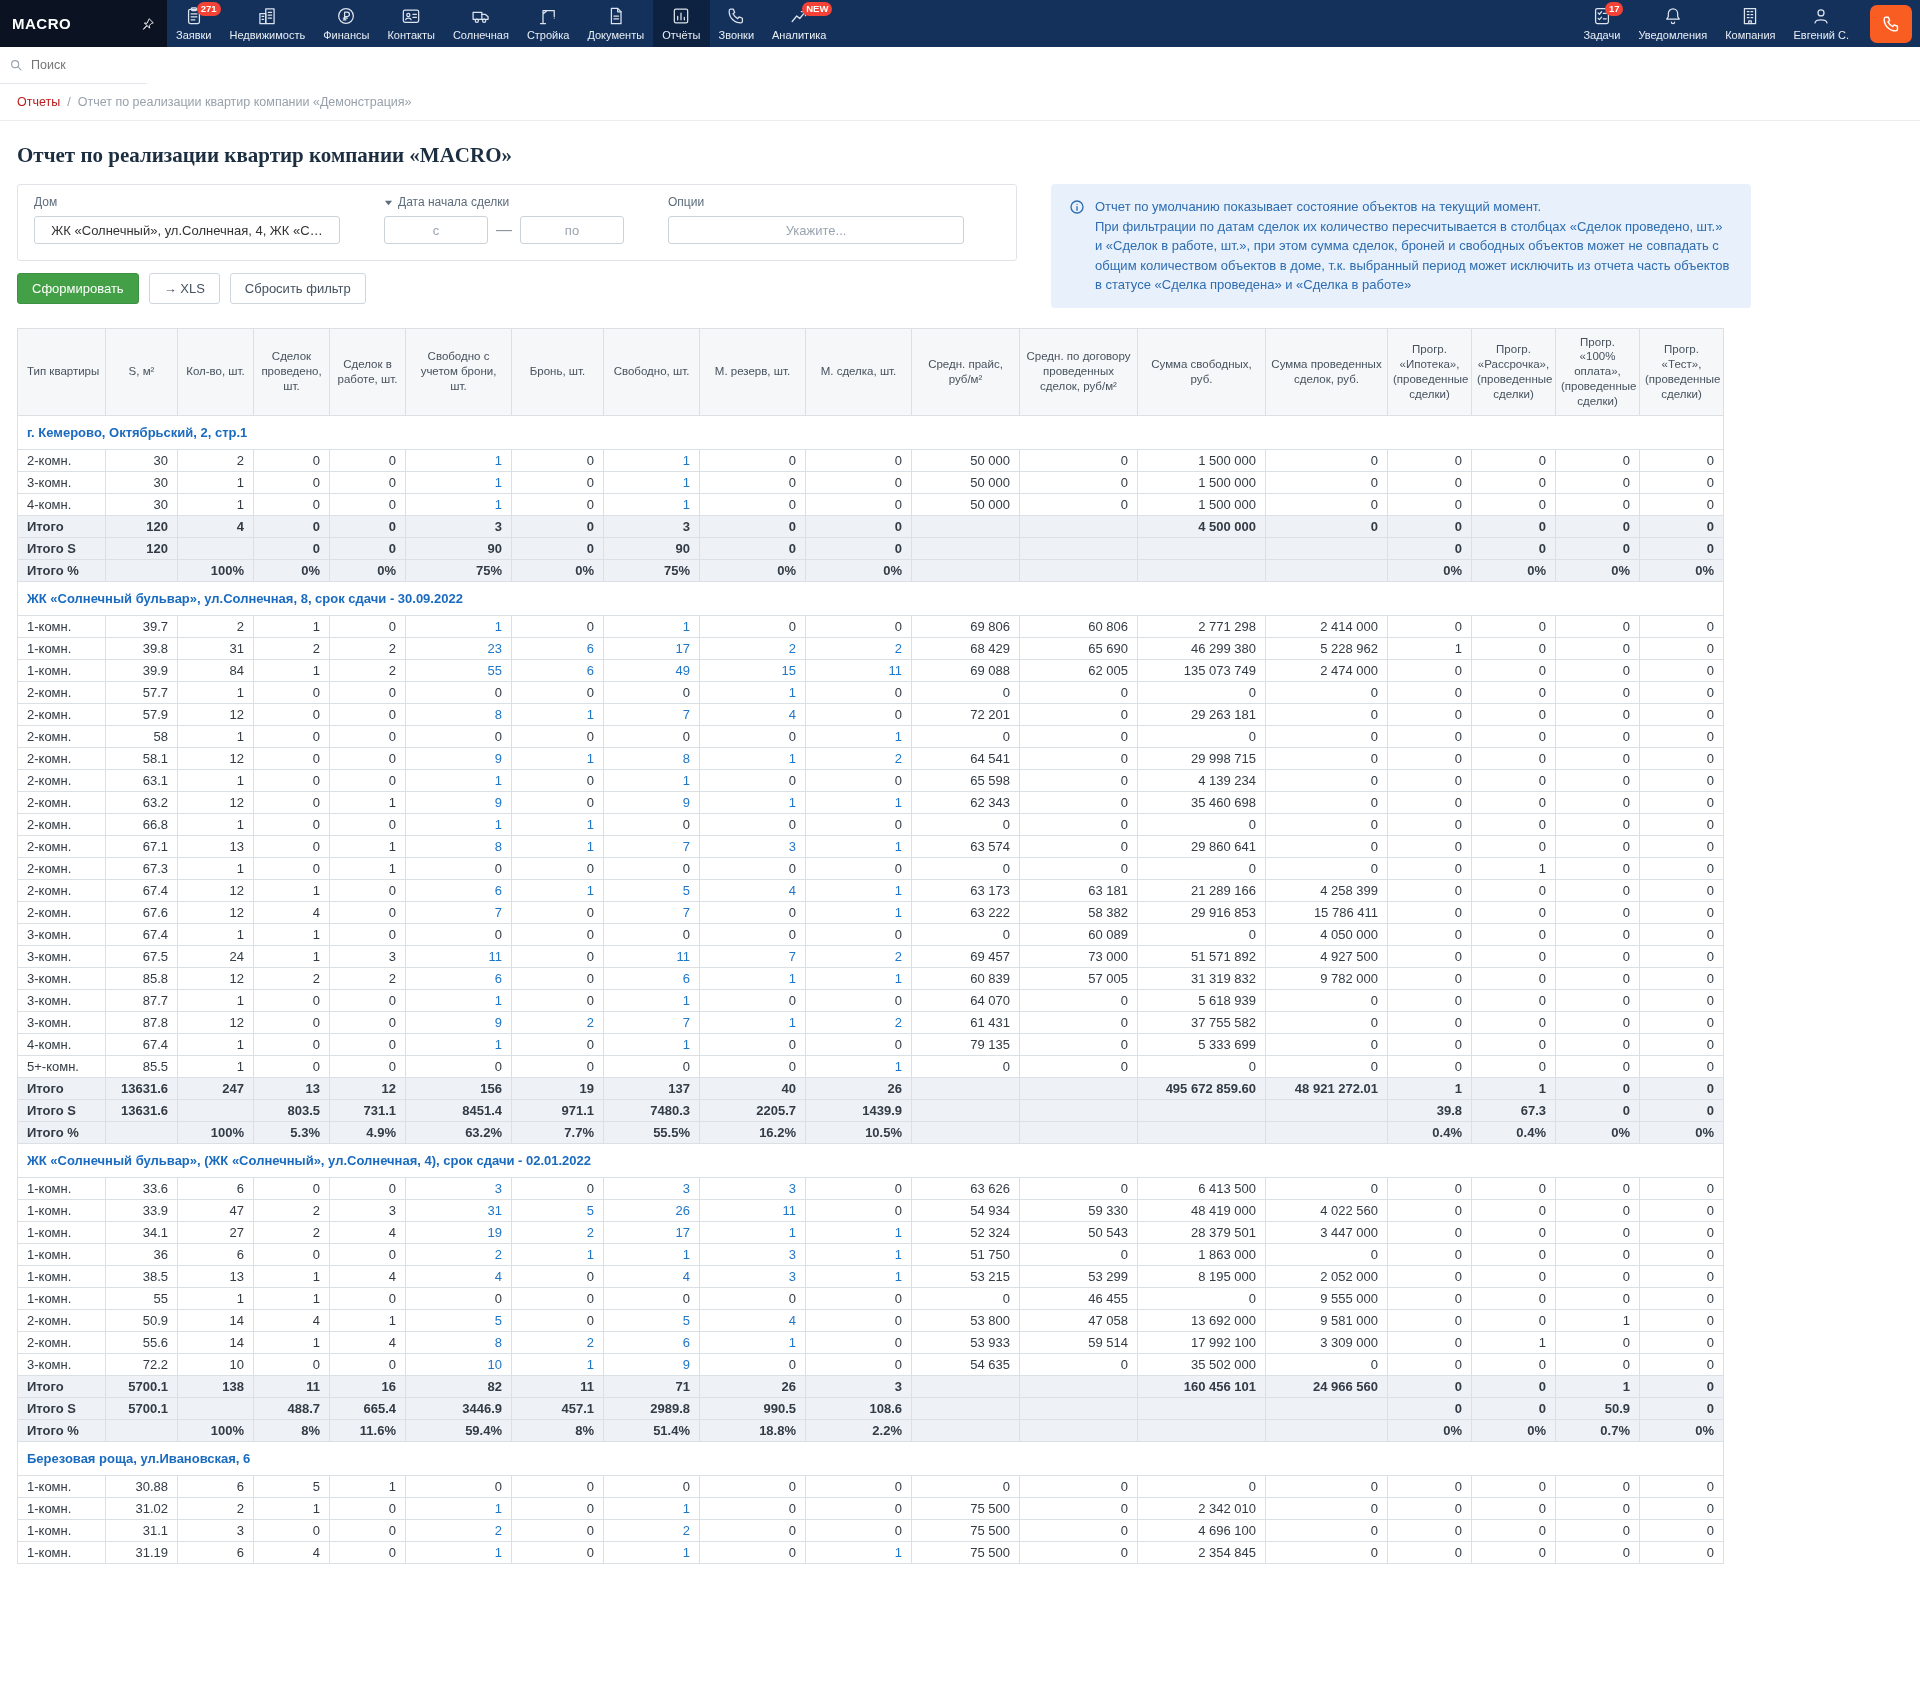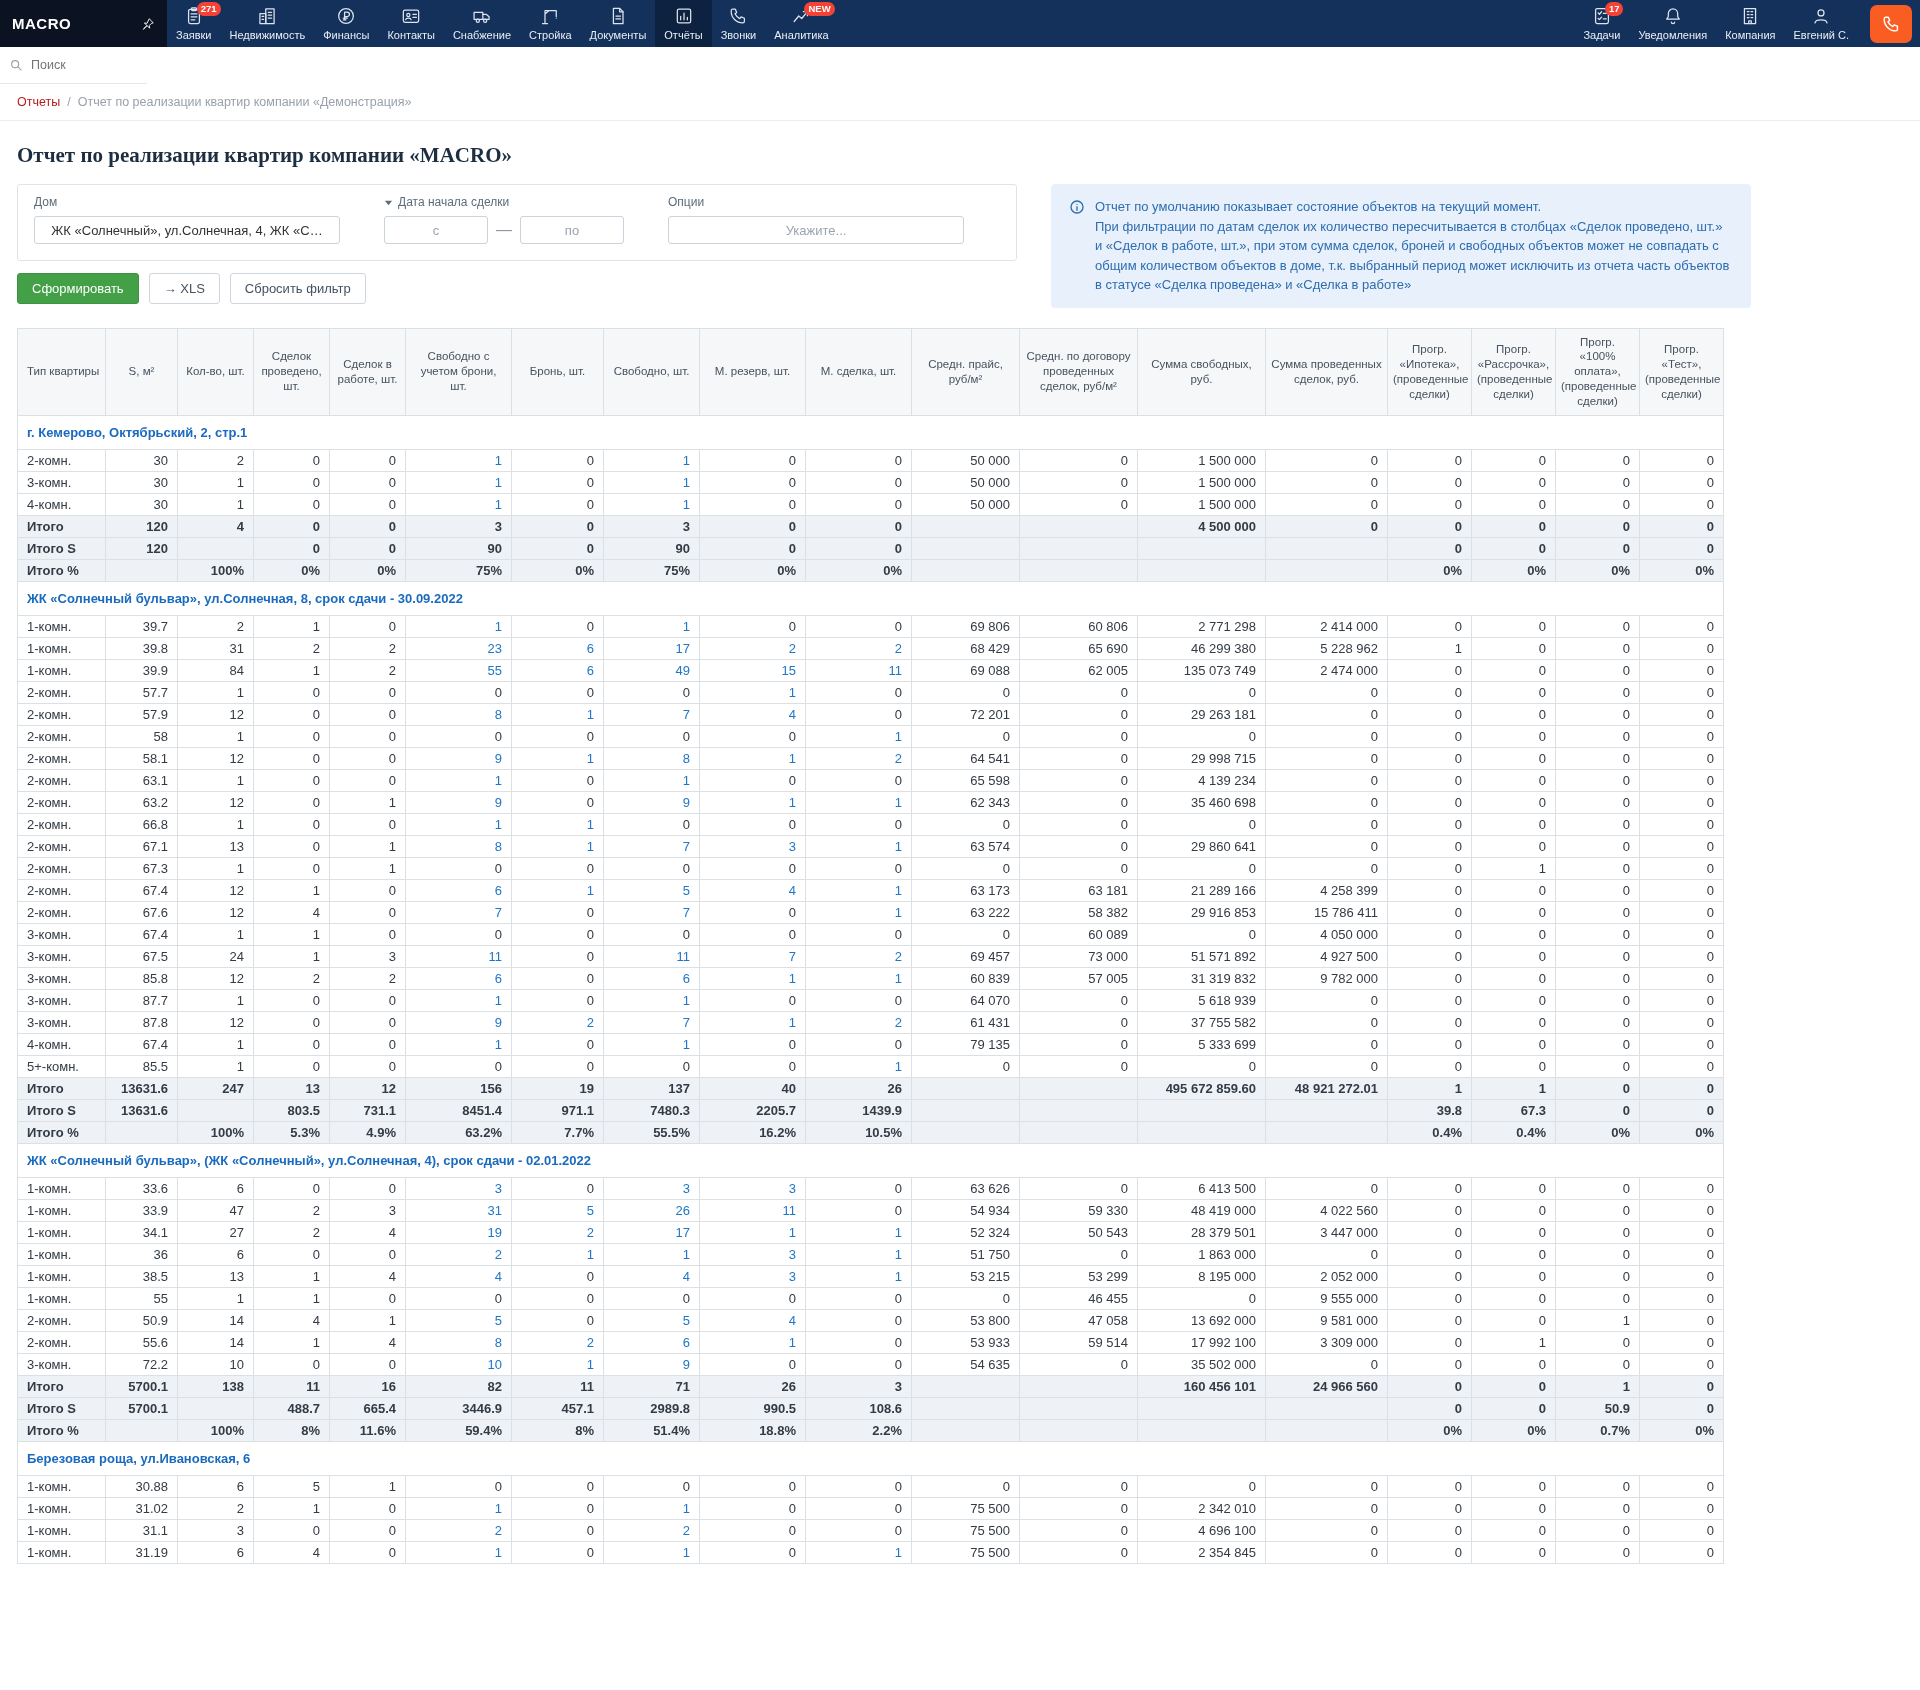--- a/index.html
+++ b/index.html
@@ -117,21 +117,21 @@
           </svg></span>
         <span class="nav-label">Контакты</span>
       </div>
       <div class="nav-item">
         <span class="nav-ico"><svg width="20" height="20" viewBox="0 0 24 24" fill="none" stroke="currentColor" stroke-width="1.5" stroke-linecap="round" stroke-linejoin="round">
             <path d="M2.5 7.5h10.5v8.5H2.5z"></path>
             <path d="M13 10h4l3.5 3v3H13"></path>
             <circle cx="7" cy="17.6" r="1.9"></circle>
             <circle cx="15.8" cy="17.6" r="1.9"></circle>
           </svg></span>
-        <span class="nav-label">Снабжение</span>
+        <span class="nav-label">Солнечная</span>
       </div>
       <div class="nav-item">
         <span class="nav-ico"><svg width="20" height="20" viewBox="0 0 24 24" fill="none" stroke="currentColor" stroke-width="1.5" stroke-linecap="round" stroke-linejoin="round">
             <path d="M6 21V5.5M3 21h6M6 5.5h13.5v3.5M6 9.5l5-4M19.5 9v3.5M19.5 14.5v.01"></path>
           </svg></span>
         <span class="nav-label">Стройка</span>
       </div>
       <div class="nav-item">
         <span class="nav-ico"><svg width="20" height="20" viewBox="0 0 24 24" fill="none" stroke="currentColor" stroke-width="1.5" stroke-linecap="round" stroke-linejoin="round">
             <path d="M6.5 2.8h7.5l4 4v14.4H6.5z"></path>

